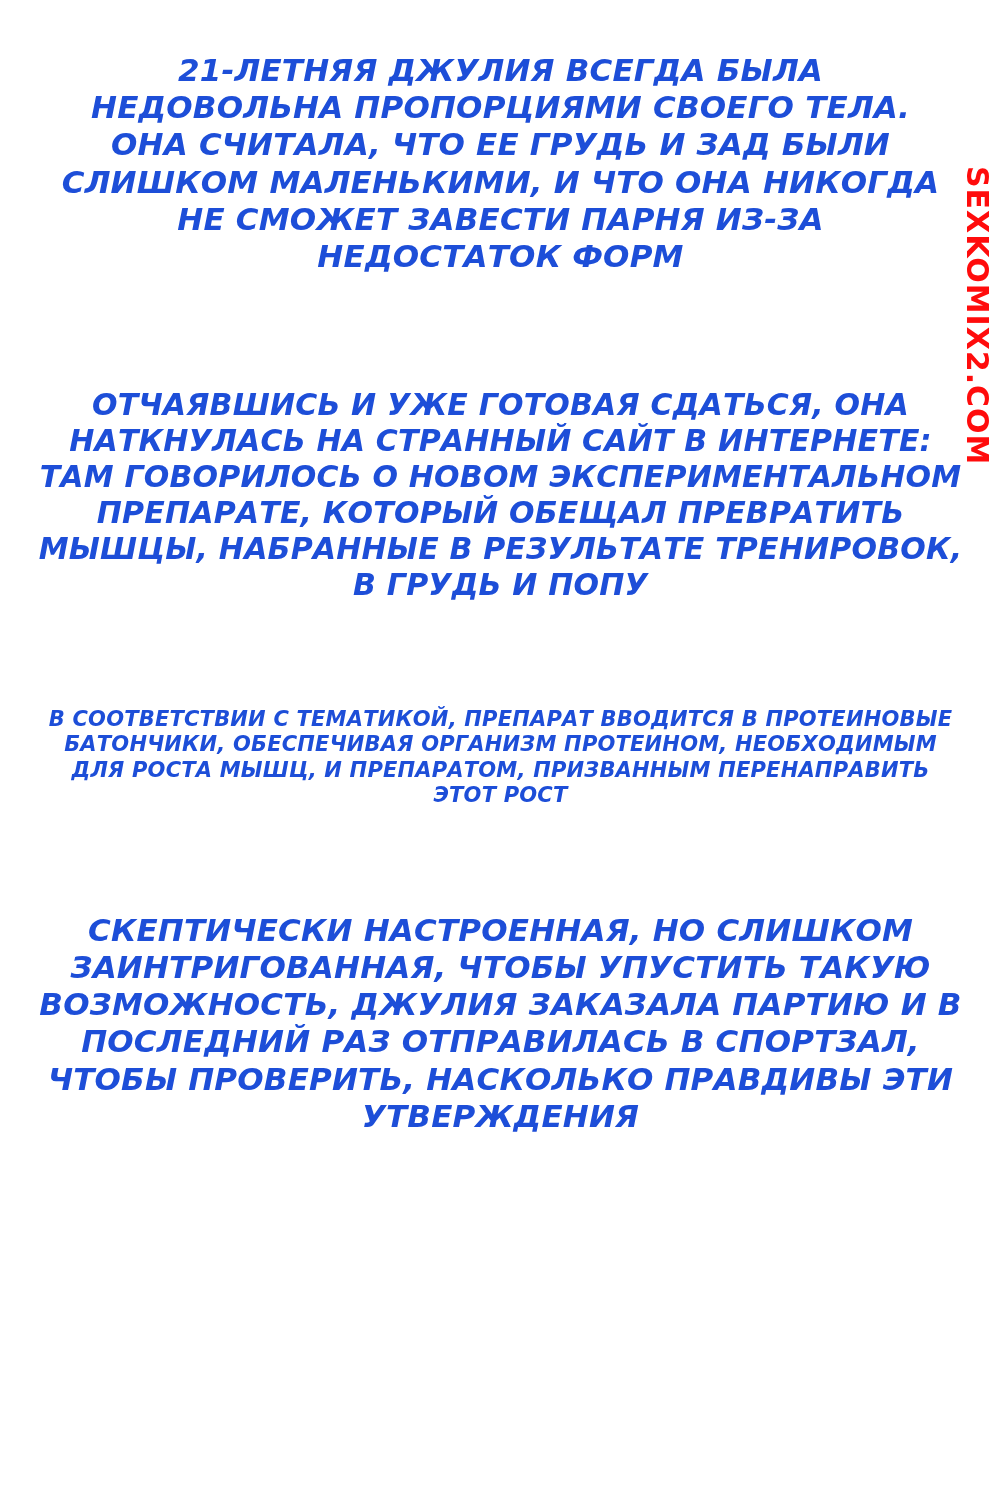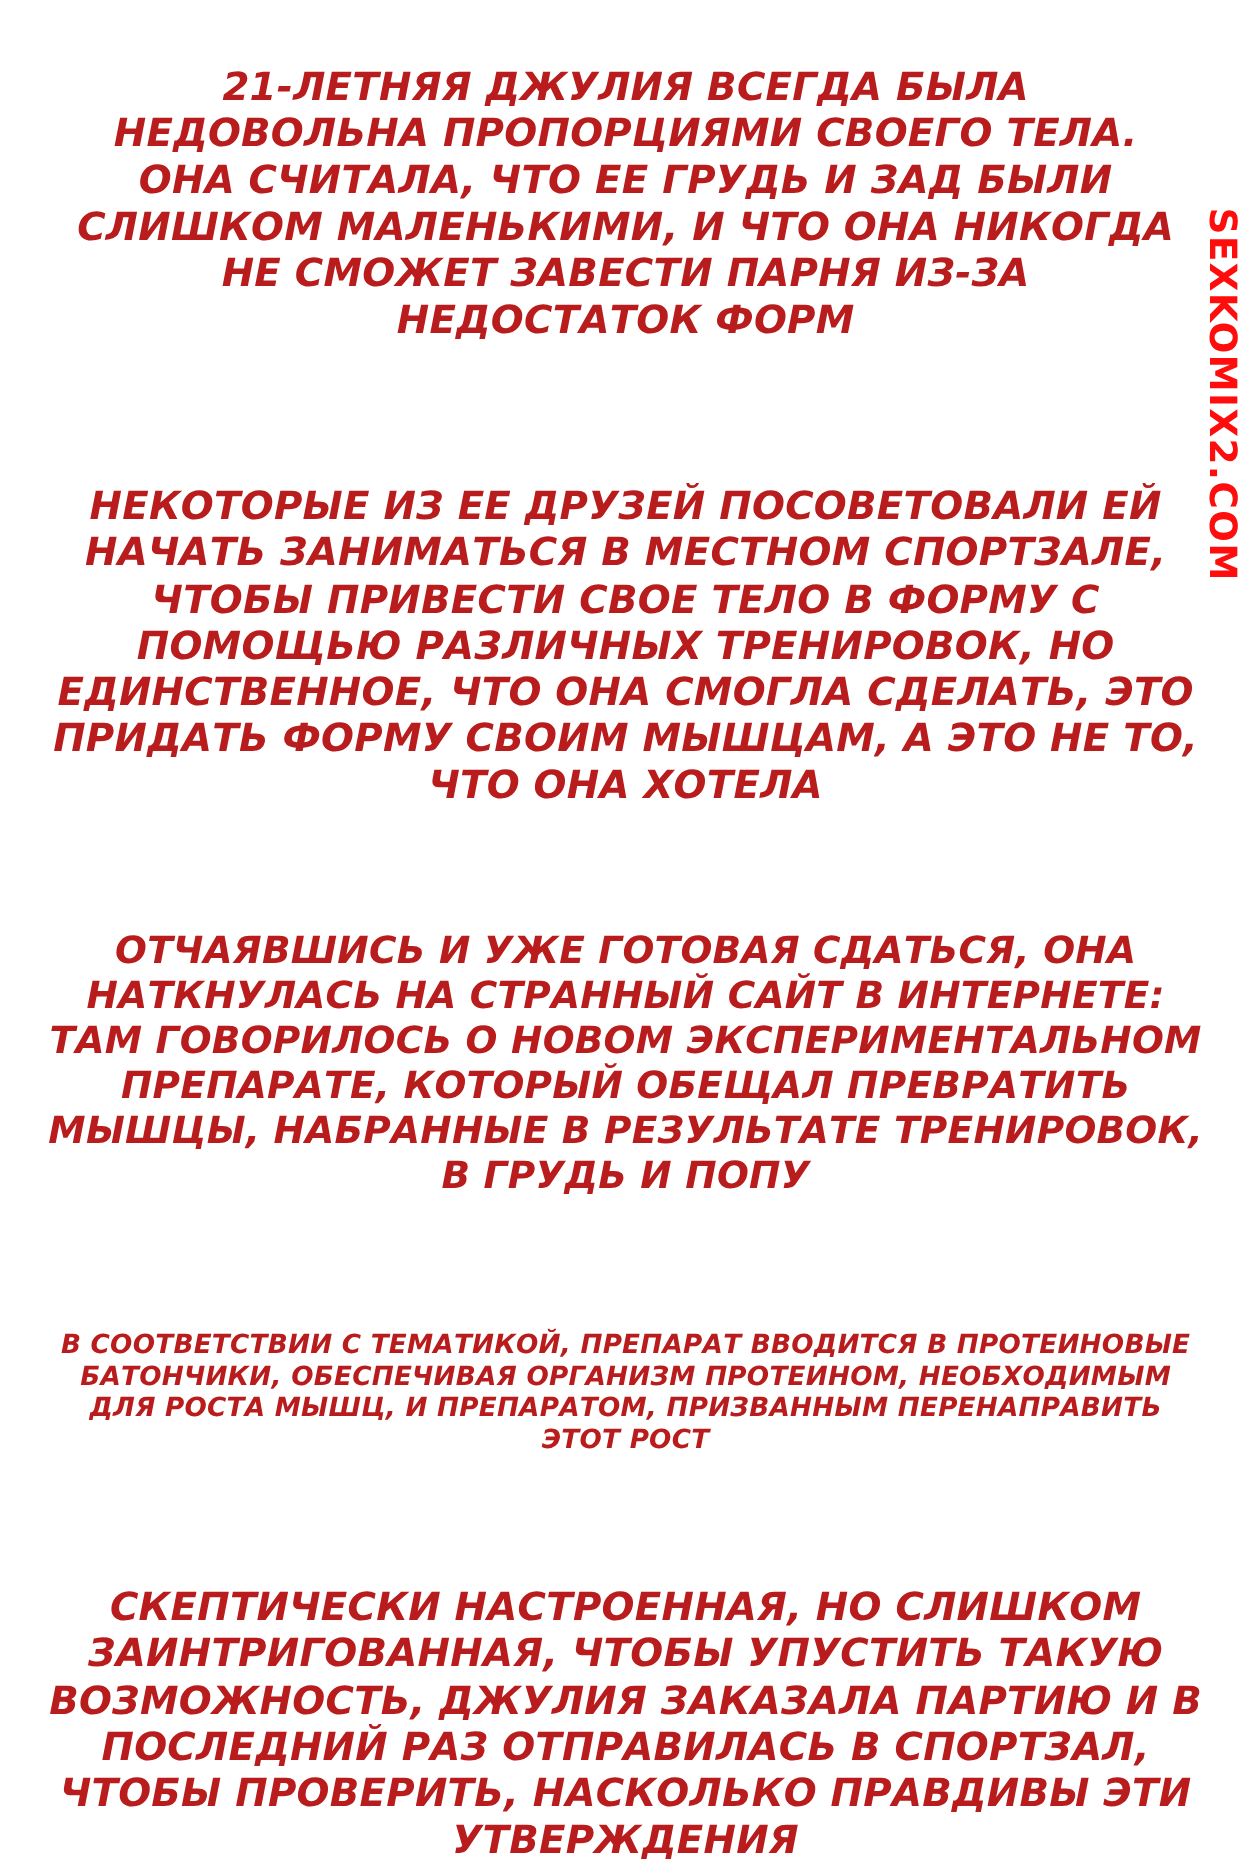--- a/index.html
+++ b/index.html
@@ -22,21 +22,21 @@
   .blocks {
     position: absolute;
     top: 52px;
     left: 0;
     right: 0;
     padding: 0 22px;
     box-sizing: border-box;
   }
   .para {
     text-align: center;
-    color: #b91c1c;
+    color: #1d4ed8;
     font-weight: 700;
     font-style: italic;
     font-family: "DejaVu Sans", sans-serif;
     text-transform: uppercase;
     letter-spacing: 0.2px;
     line-height: 1.20;
     margin: 0 0 0 0;
   }
   .p0 { font-size: 31px; margin-bottom: 112px; padding: 0 28px; }
   .p1 { font-size: 31px; margin-bottom: 96px; padding: 0 14px; }
@@ -60,21 +60,20 @@
     user-select: none;
   }
 </style>
 </head>
 <body>
 
 <div class="page">
 
   <div class="blocks">
     <p class="para p0">21-ЛЕТНЯЯ ДЖУЛИЯ ВСЕГДА БЫЛА НЕДОВОЛЬНА ПРОПОРЦИЯМИ СВОЕГО ТЕЛА. ОНА СЧИТАЛА, ЧТО ЕЕ ГРУДЬ И ЗАД БЫЛИ СЛИШКОМ МАЛЕНЬКИМИ, И ЧТО ОНА НИКОГДА НЕ СМОЖЕТ ЗАВЕСТИ ПАРНЯ ИЗ-ЗА НЕДОСТАТОК ФОРМ</p>
-    <p class="para p1">НЕКОТОРЫЕ ИЗ ЕЕ ДРУЗЕЙ ПОСОВЕТОВАЛИ ЕЙ НАЧАТЬ ЗАНИМАТЬСЯ В МЕСТНОМ СПОРТЗАЛЕ, ЧТОБЫ ПРИВЕСТИ СВОЕ ТЕЛО В ФОРМУ С ПОМОЩЬЮ РАЗЛИЧНЫХ ТРЕНИРОВОК, НО ЕДИНСТВЕННОЕ, ЧТО ОНА СМОГЛА СДЕЛАТЬ, ЭТО ПРИДАТЬ ФОРМУ СВОИМ МЫШЦАМ, А ЭТО НЕ ТО, ЧТО ОНА ХОТЕЛА</p>
     <p class="para p2">ОТЧАЯВШИСЬ И УЖЕ ГОТОВАЯ СДАТЬСЯ, ОНА НАТКНУЛАСЬ НА СТРАННЫЙ САЙТ В ИНТЕРНЕТЕ: ТАМ ГОВОРИЛОСЬ О НОВОМ ЭКСПЕРИМЕНТАЛЬНОМ ПРЕПАРАТЕ, КОТОРЫЙ ОБЕЩАЛ ПРЕВРАТИТЬ МЫШЦЫ, НАБРАННЫЕ В РЕЗУЛЬТАТЕ ТРЕНИРОВОК, В ГРУДЬ И ПОПУ</p>
     <p class="para p3">В СООТВЕТСТВИИ С ТЕМАТИКОЙ, ПРЕПАРАТ ВВОДИТСЯ В ПРОТЕИНОВЫЕ БАТОНЧИКИ, ОБЕСПЕЧИВАЯ ОРГАНИЗМ ПРОТЕИНОМ, НЕОБХОДИМЫМ ДЛЯ РОСТА МЫШЦ, И ПРЕПАРАТОМ, ПРИЗВАННЫМ ПЕРЕНАПРАВИТЬ ЭТОТ РОСТ</p>
     <p class="para p4">СКЕПТИЧЕСКИ НАСТРОЕННАЯ, НО СЛИШКОМ ЗАИНТРИГОВАННАЯ, ЧТОБЫ УПУСТИТЬ ТАКУЮ ВОЗМОЖНОСТЬ, ДЖУЛИЯ ЗАКАЗАЛА ПАРТИЮ И В ПОСЛЕДНИЙ РАЗ ОТПРАВИЛАСЬ В СПОРТЗАЛ, ЧТОБЫ ПРОВЕРИТЬ, НАСКОЛЬКО ПРАВДИВЫ ЭТИ УТВЕРЖДЕНИЯ</p>
   </div>
 
   <div class="watermark">SEXKOMIX2.COM</div>
 
 </div>
 
 </body></html>

